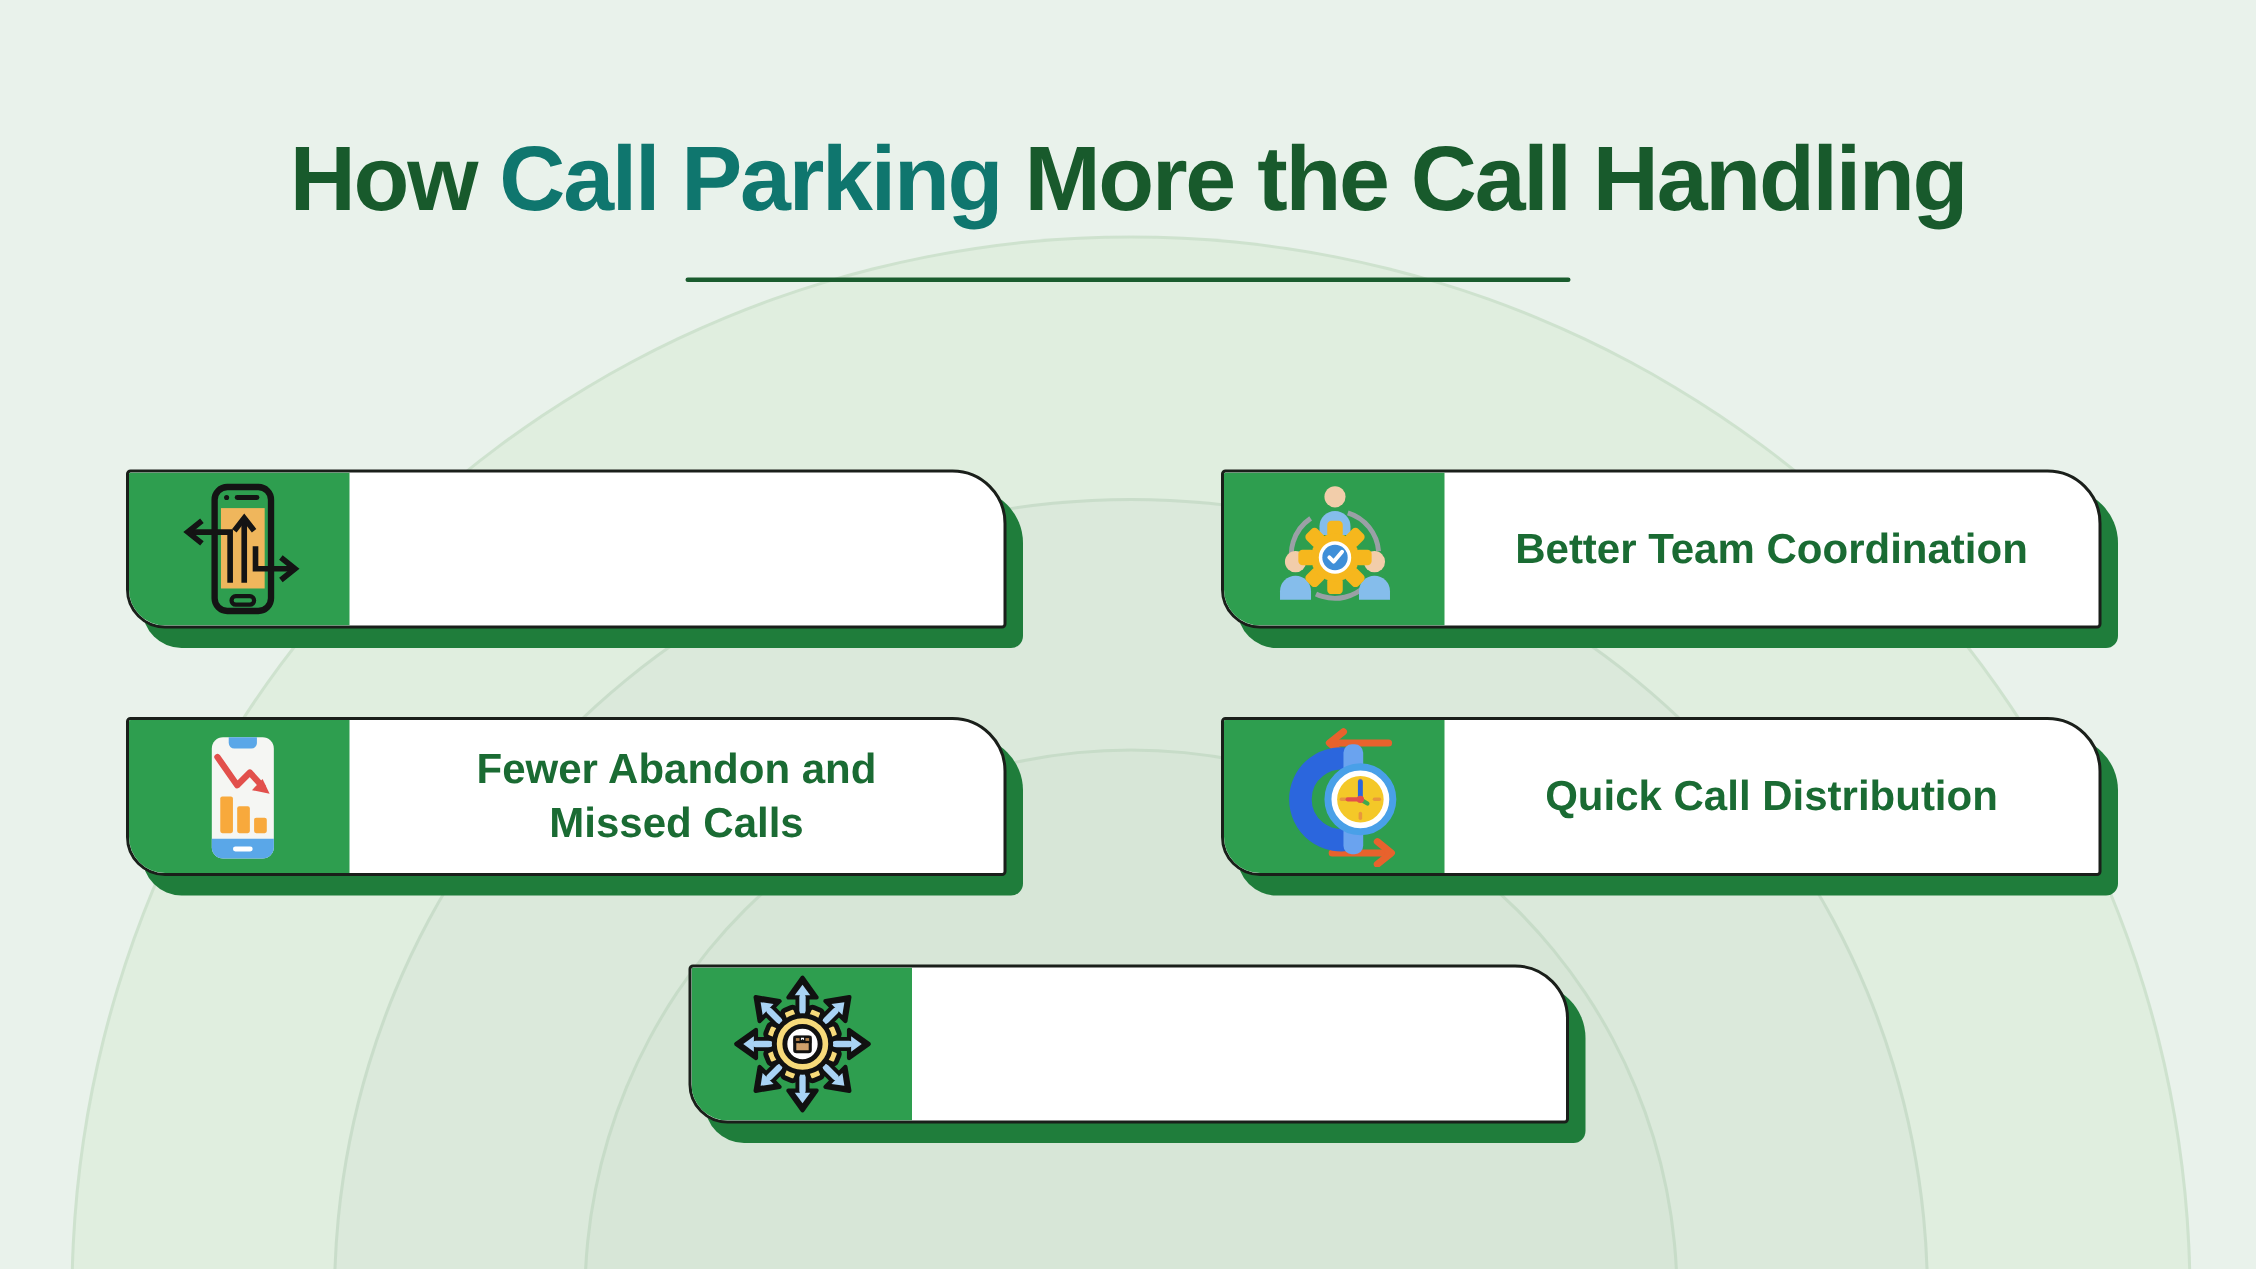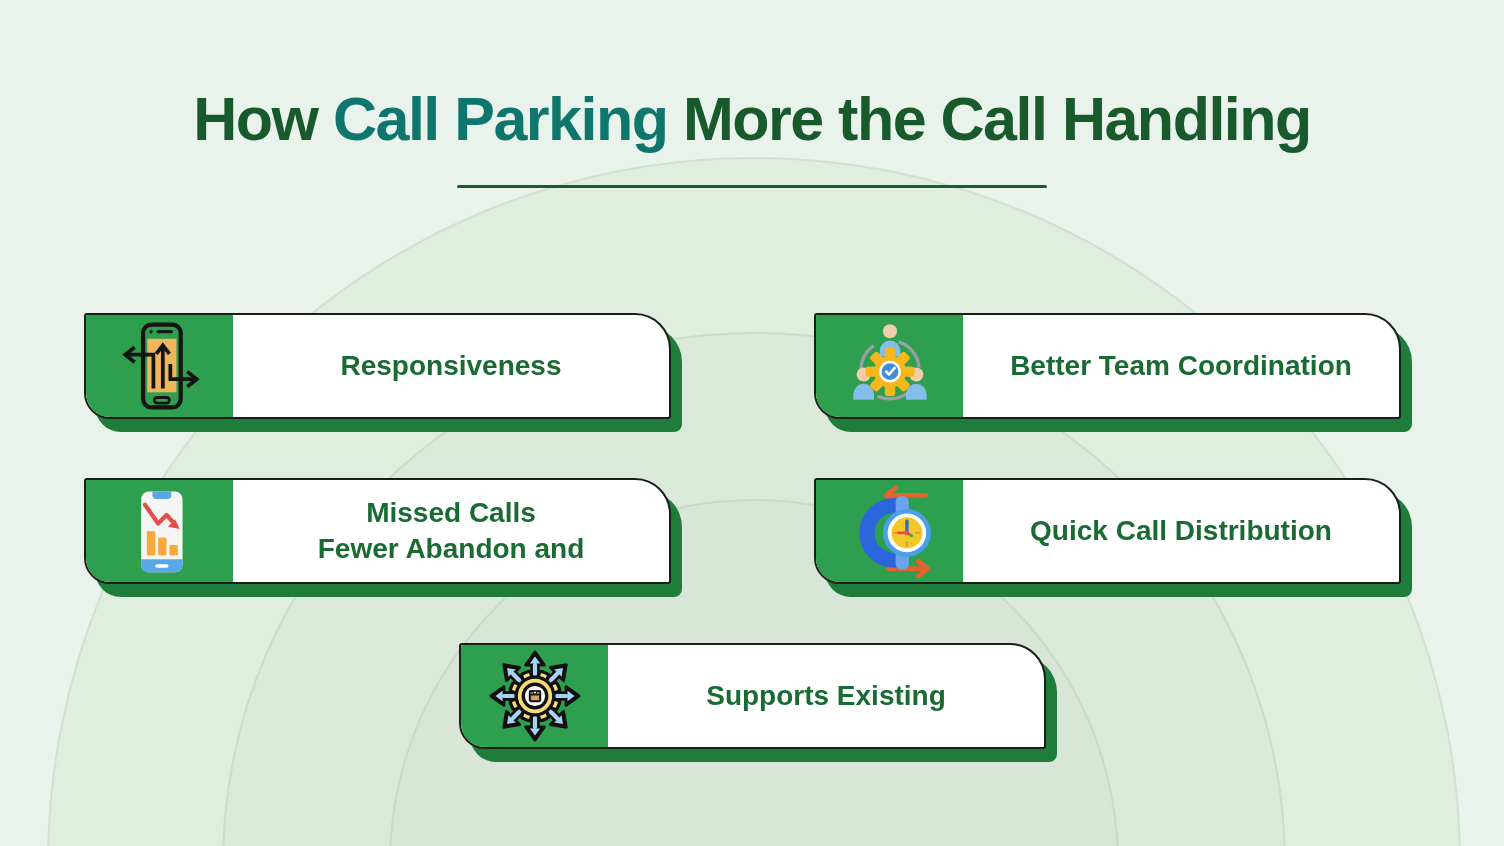--- a/index.html
+++ b/index.html
@@ -73,21 +73,20 @@
           <path d="M53 74 V30"></path>
             <path d="M46 37 L53 28 L60 37"></path>
           <path d="M43 74 V38 H14"></path>
             <path d="M23 30 L13 38 L23 46"></path>
           <path d="M61 48 V64 H88"></path>
             <path d="M79 56 L89 64 L79 72"></path>
         </g>
       </svg>
     </div>
     <div class="card-label">
-      <span>Responsiveness</span>
     </div>
   </div>
 </div>
 
 <div class="card" style="left:814px;top:313px;">
   <div class="card-shadow"></div>
   <div class="card-face">
     <div class="icon-panel">
       <svg width="94" height="94" viewBox="0 0 100 100">
         <circle cx="50" cy="54" r="31" fill="none" stroke="#9aa0a6" stroke-width="3.5" stroke-dasharray="37 28" transform="rotate(-73 50 54)"></circle>
@@ -142,22 +141,22 @@
         <g fill="#f8a93c">
           <rect x="36" y="50" width="9" height="26" rx="1.5"></rect>
           <rect x="48" y="57" width="9" height="19" rx="1.5"></rect>
           <rect x="60" y="65" width="9" height="11" rx="1.5"></rect>
         </g>
         <polyline points="34,22 48,42 57,33 66,43" fill="none" stroke="#e2504c" stroke-width="4.5" stroke-linecap="round" stroke-linejoin="round"></polyline>
         <polygon points="71,48 58.5,45.5 66,37.5" fill="#e2504c"></polygon>
       </svg>
     </div>
     <div class="card-label">
+      <span>Fewer Abandon and</span>
       <span>Missed Calls</span>
-      <span>Fewer Abandon and</span>
     </div>
   </div>
 </div>
 
 <div class="card" style="left:814px;top:478px;padding-left:12px;">
   <div class="card-shadow"></div>
   <div class="card-face">
     <div class="icon-panel">
       <svg width="94" height="94" viewBox="0 0 100 100">
         <g stroke="#e8622d" stroke-width="5" fill="none" stroke-linecap="round" stroke-linejoin="round">
@@ -226,16 +225,15 @@
           <circle cx="0" cy="0" r="12.5" fill="#ffffff" stroke="#111111" stroke-width="3.5"></circle>
           <g>
             <rect x="-5.5" y="-5" width="11" height="10.5" rx="1.2" fill="#cfa06b" stroke="#111111" stroke-width="2.2"></rect>
             <rect x="-5.5" y="-5" width="11" height="3.6" fill="#b07e48" stroke="#111111" stroke-width="1.6"></rect>
             <path d="M-1.6 -5 v3.6 l1.6 -1.4 l1.6 1.4 v-3.6 z" fill="#ffffff" stroke="#111111" stroke-width="1"></path>
           </g>
         </g>
       </svg>
     </div>
     <div class="card-label">
-      <span>Supports Existing</span>
     </div>
   </div>
 </div>
 
 </body></html>

